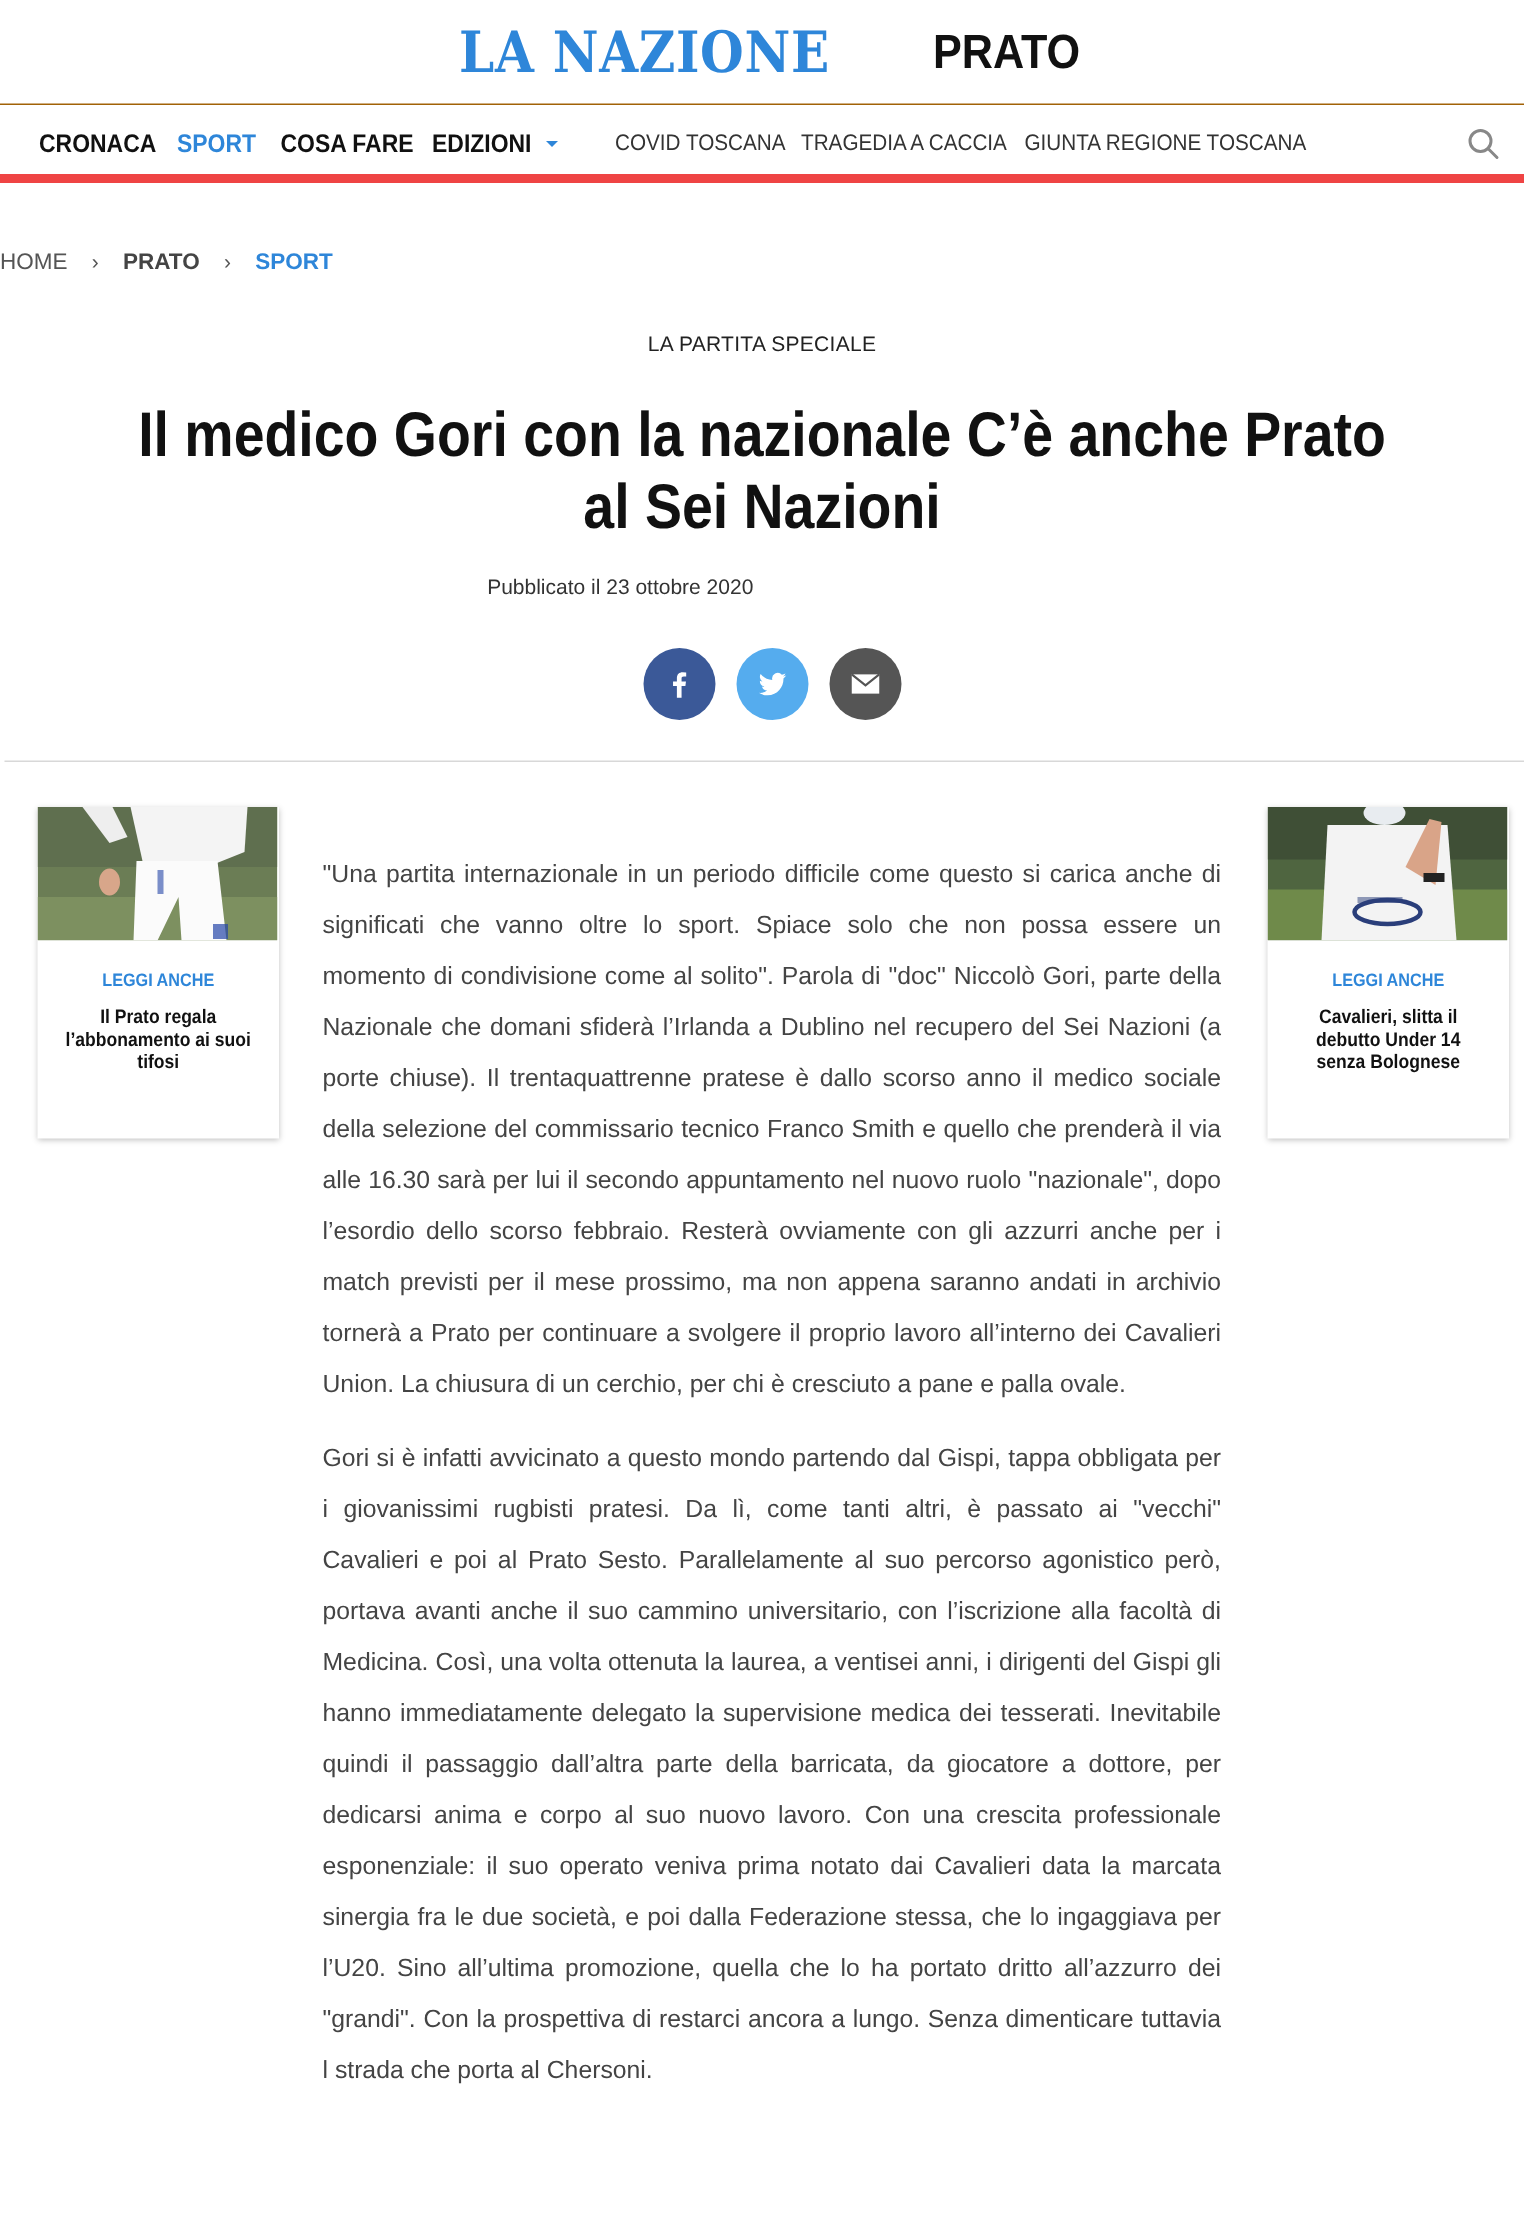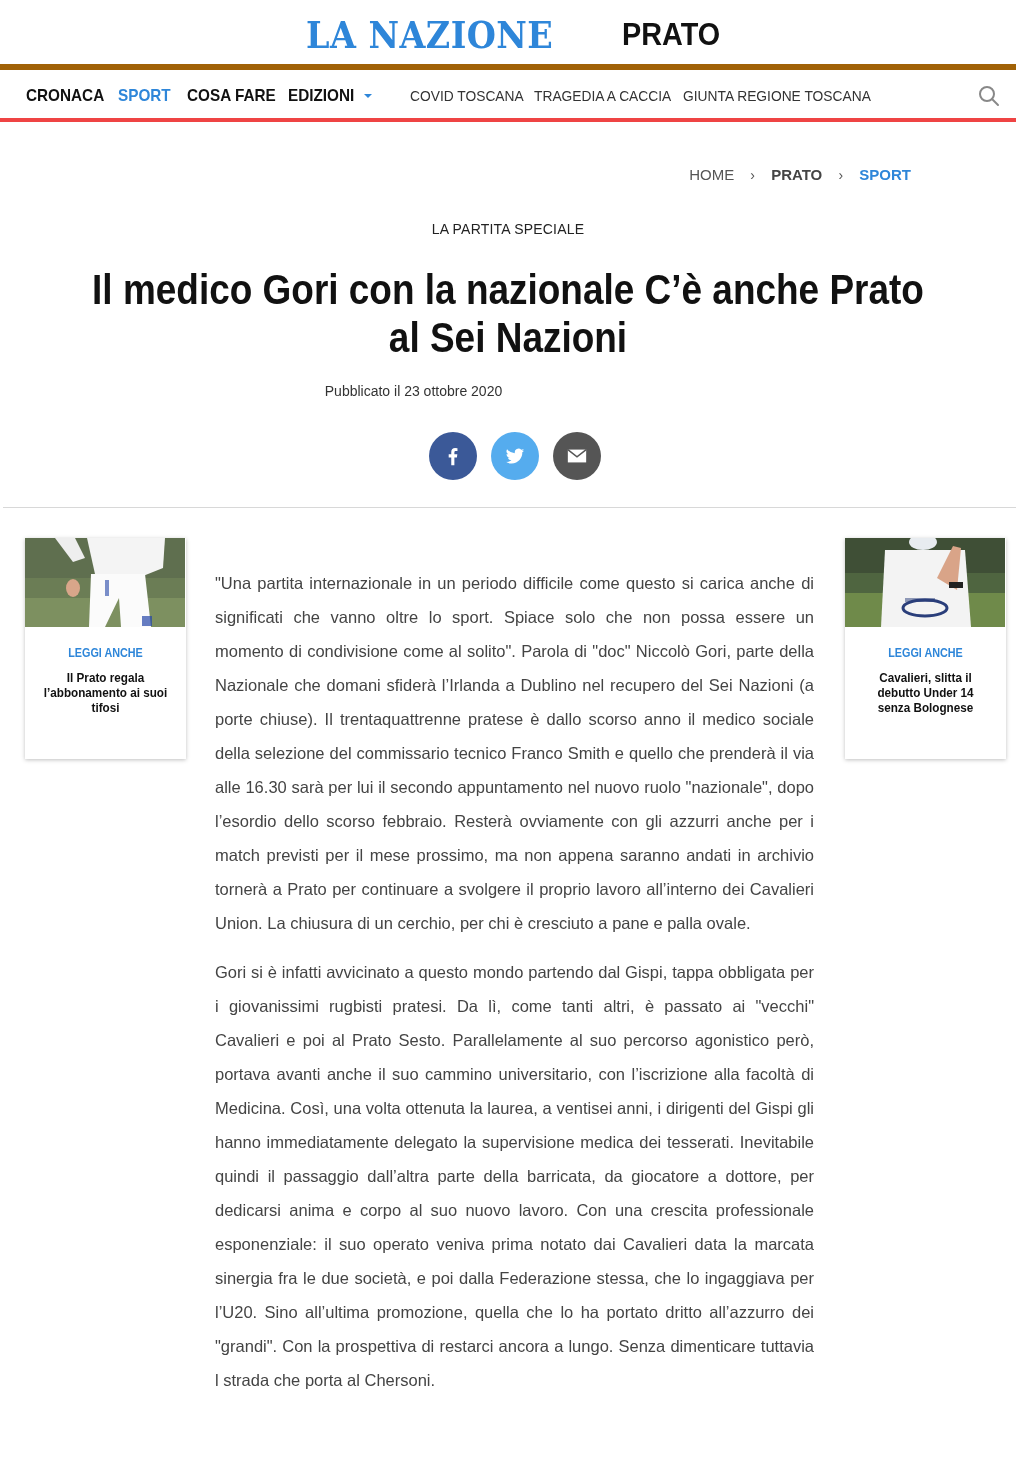--- a/index.html
+++ b/index.html
@@ -1,32 +1,32 @@
 <!DOCTYPE html>
 <html><head>
   <meta charset="utf-8">
   <style>
     * { box-sizing: border-box; margin: 0; padding: 0; }
     html, body { width: 1016px; background: #ffffff; }
     body { font-family: "Liberation Sans", sans-serif; color: #111; position: relative; height: 1477px; overflow: hidden; }
 
-    .topbar { height: 70px; position: relative; border-bottom: 6px solid #a16207; }
+    .topbar { height: 70px; position: relative; border-bottom: 1px solid #a16207; }
     .logo { position: absolute; left: 306px; top: 12px; display: flex; align-items: baseline; white-space: nowrap; }
     .logo-main { font-family: "DejaVu Serif", serif; font-weight: bold; color: #2e86d9; font-size: 38px; letter-spacing: 0.5px; transform: scaleX(0.88); transform-origin: left center; display: inline-block; }
     .logo-city { font-family: "Liberation Sans", sans-serif; font-weight: bold; color: #111; font-size: 32px; position: absolute; left: 316px; top: 4px; transform: scaleX(0.9); transform-origin: left center; }
 
-    .nav { height: 52px; position: relative; border-bottom: 4px solid #ef4444; }
+    .nav { height: 52px; position: relative; border-bottom: 6px solid #ef4444; }
     .nav-item { position: absolute; top: 16px; font-size: 17px; white-space: nowrap; cursor: pointer; }
     .nav-main { font-weight: bold; color: #111; transform: scaleX(0.9); transform-origin: left center; }
     .nav-main.active { color: #2e86d9; }
     .nav-trend { color: #333; font-size: 15px; top: 17px; transform: scaleX(0.92); transform-origin: left center; }
     .nav-caret { position: absolute; left: 364px; top: 24px; width: 0; height: 0; border-left: 4px solid transparent; border-right: 4px solid transparent; border-top: 4px solid #2e86d9; }
     .search-btn { position: absolute; left: 977px; top: 14px; width: 24px; height: 24px; cursor: pointer; }
 
-    .breadcrumb { position: absolute; top: 166px; left: 15px; width: 896px; text-align: right; font-size: 15px; white-space: nowrap; }
+    .breadcrumb { position: absolute; top: 166px; left: 0; width: 896px; text-align: left; font-size: 15px; white-space: nowrap; }
     .bc-item { display: inline-block; color: #555; }
     .bc-home { color: #555; }
     .bc-prato { font-weight: bold; color: #444; }
     .bc-sport { font-weight: bold; color: #2e86d9; }
     .bc-sep { display: inline-block; color: #555; margin: 0 12px; font-size: 14px; }
 
     .kicker { position: absolute; top: 221px; width: 1016px; text-align: center; font-size: 14px; color: #222; letter-spacing: 0.2px; }
     .headline { position: absolute; top: 266px; left: 20px; width: 976px; text-align: center; font-size: 42px; line-height: 48px; font-weight: bold; color: #111; transform: scaleX(0.88); transform-origin: center top; }
     .pubdate { position: absolute; top: 383px; width: 827px; text-align: center; font-size: 14px; color: #333; }
 

